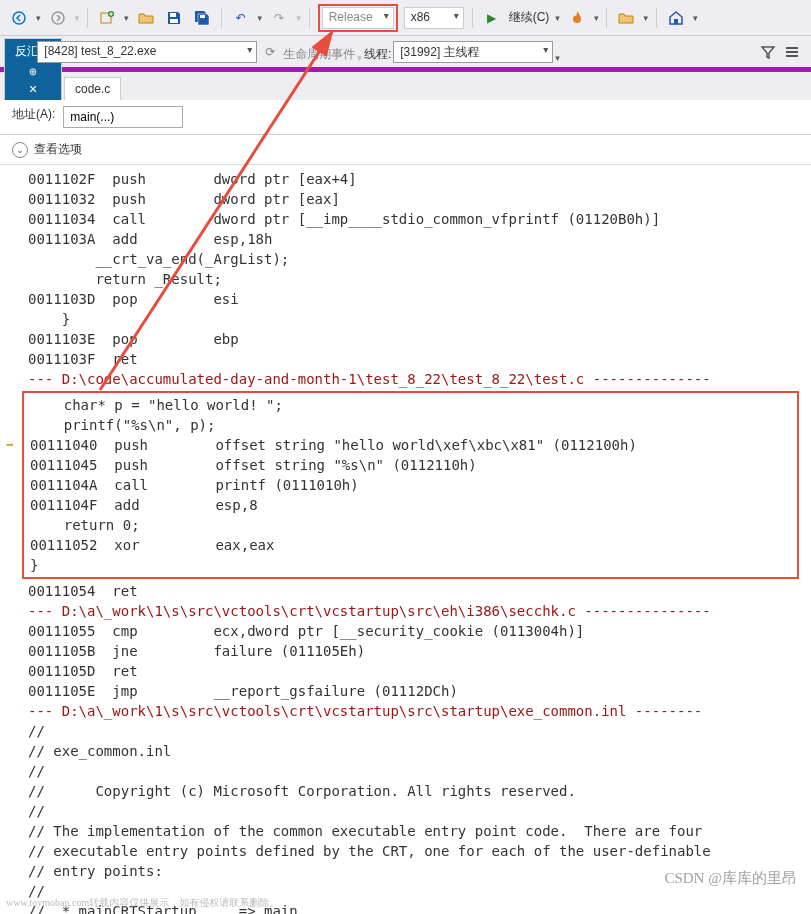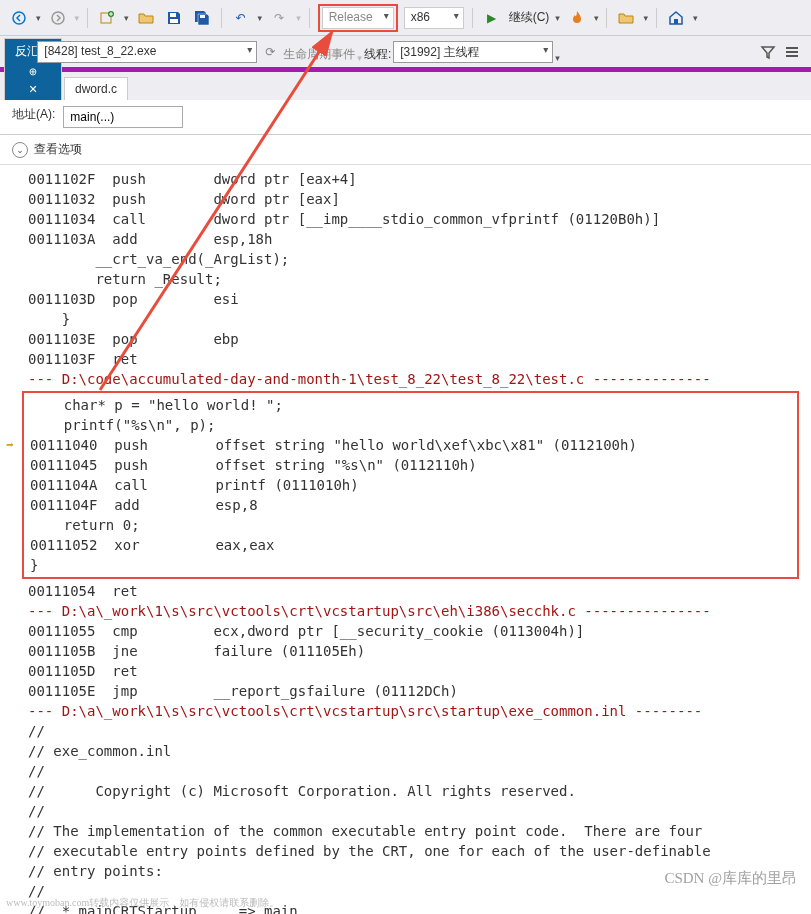--- a/index.html
+++ b/index.html
@@ -150,21 +150,21 @@
   </span>
 </div>
 
 <div class="tabs">
   <div class="tab active-blue">
     <span>反汇编</span>
     <span class="tab-pin">⊕</span>
     <span class="tab-close">✕</span>
   </div>
   <div class="tab">
-    <span>dword.c</span>
+    <span>code.c</span>
   </div>
 </div>
 
 <div class="addr-bar">
   <span class="lbl">地址(A):</span>
   <input class="addr-input" value="main(...)" style="">
 </div>
 
 <div class="view-opts">
   <span class="chevron-circle">⌄</span>

